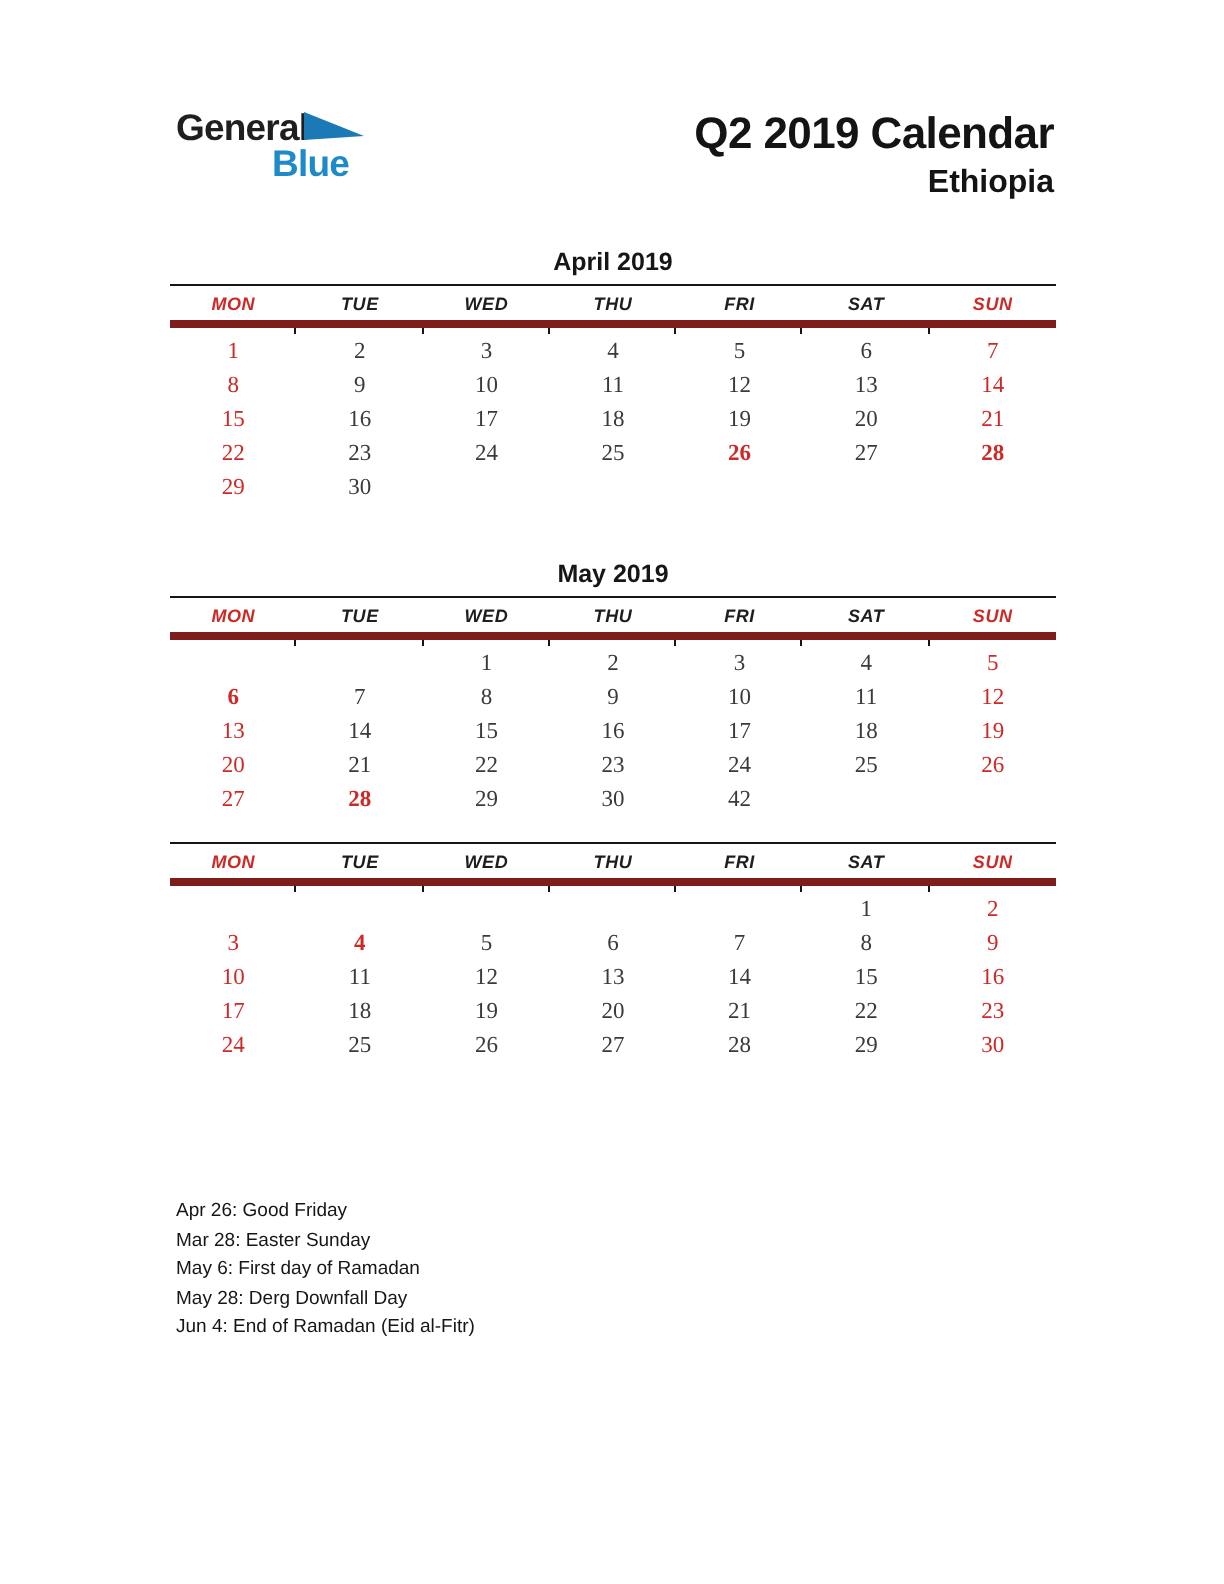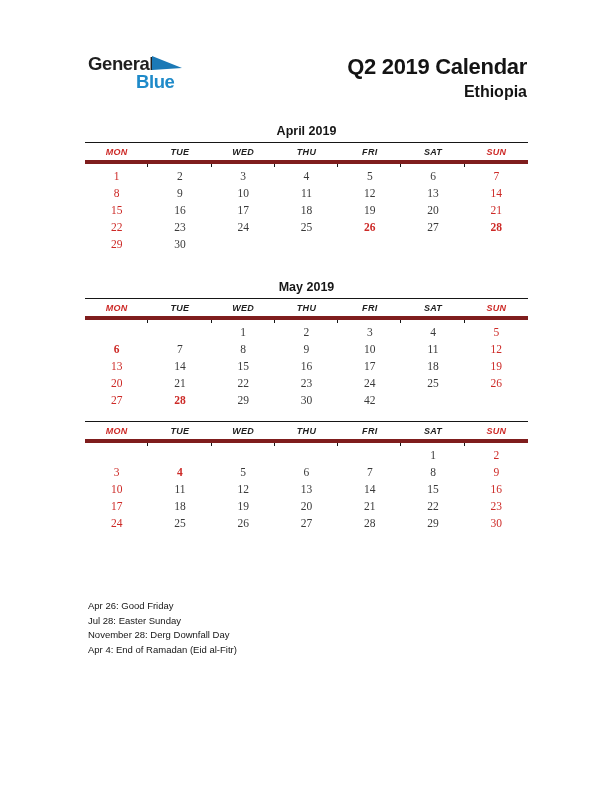--- a/index.html
+++ b/index.html
@@ -256,18 +256,19 @@
           <div class="date-cell">27</div>
           <div class="date-cell">28</div>
           <div class="date-cell">29</div>
           <div class="date-cell red">30</div>
         </div>
       </section>
     </div>
 
   <div class="holiday-list">
       <div class="holiday-note">Apr 26: Good Friday</div>
-      <div class="holiday-note">Jul 28: Easter Sunday</div>
-      <div class="holiday-note">November 28: Derg Downfall Day</div>
-      <div class="holiday-note">Apr 4: End of Ramadan (Eid al-Fitr)</div>
+      <div class="holiday-note">Mar 28: Easter Sunday</div>
+      <div class="holiday-note">May 6: First day of Ramadan</div>
+      <div class="holiday-note">May 28: Derg Downfall Day</div>
+      <div class="holiday-note">Jun 4: End of Ramadan (Eid al-Fitr)</div>
     </div>
 
 </div>
 
 </body></html>

